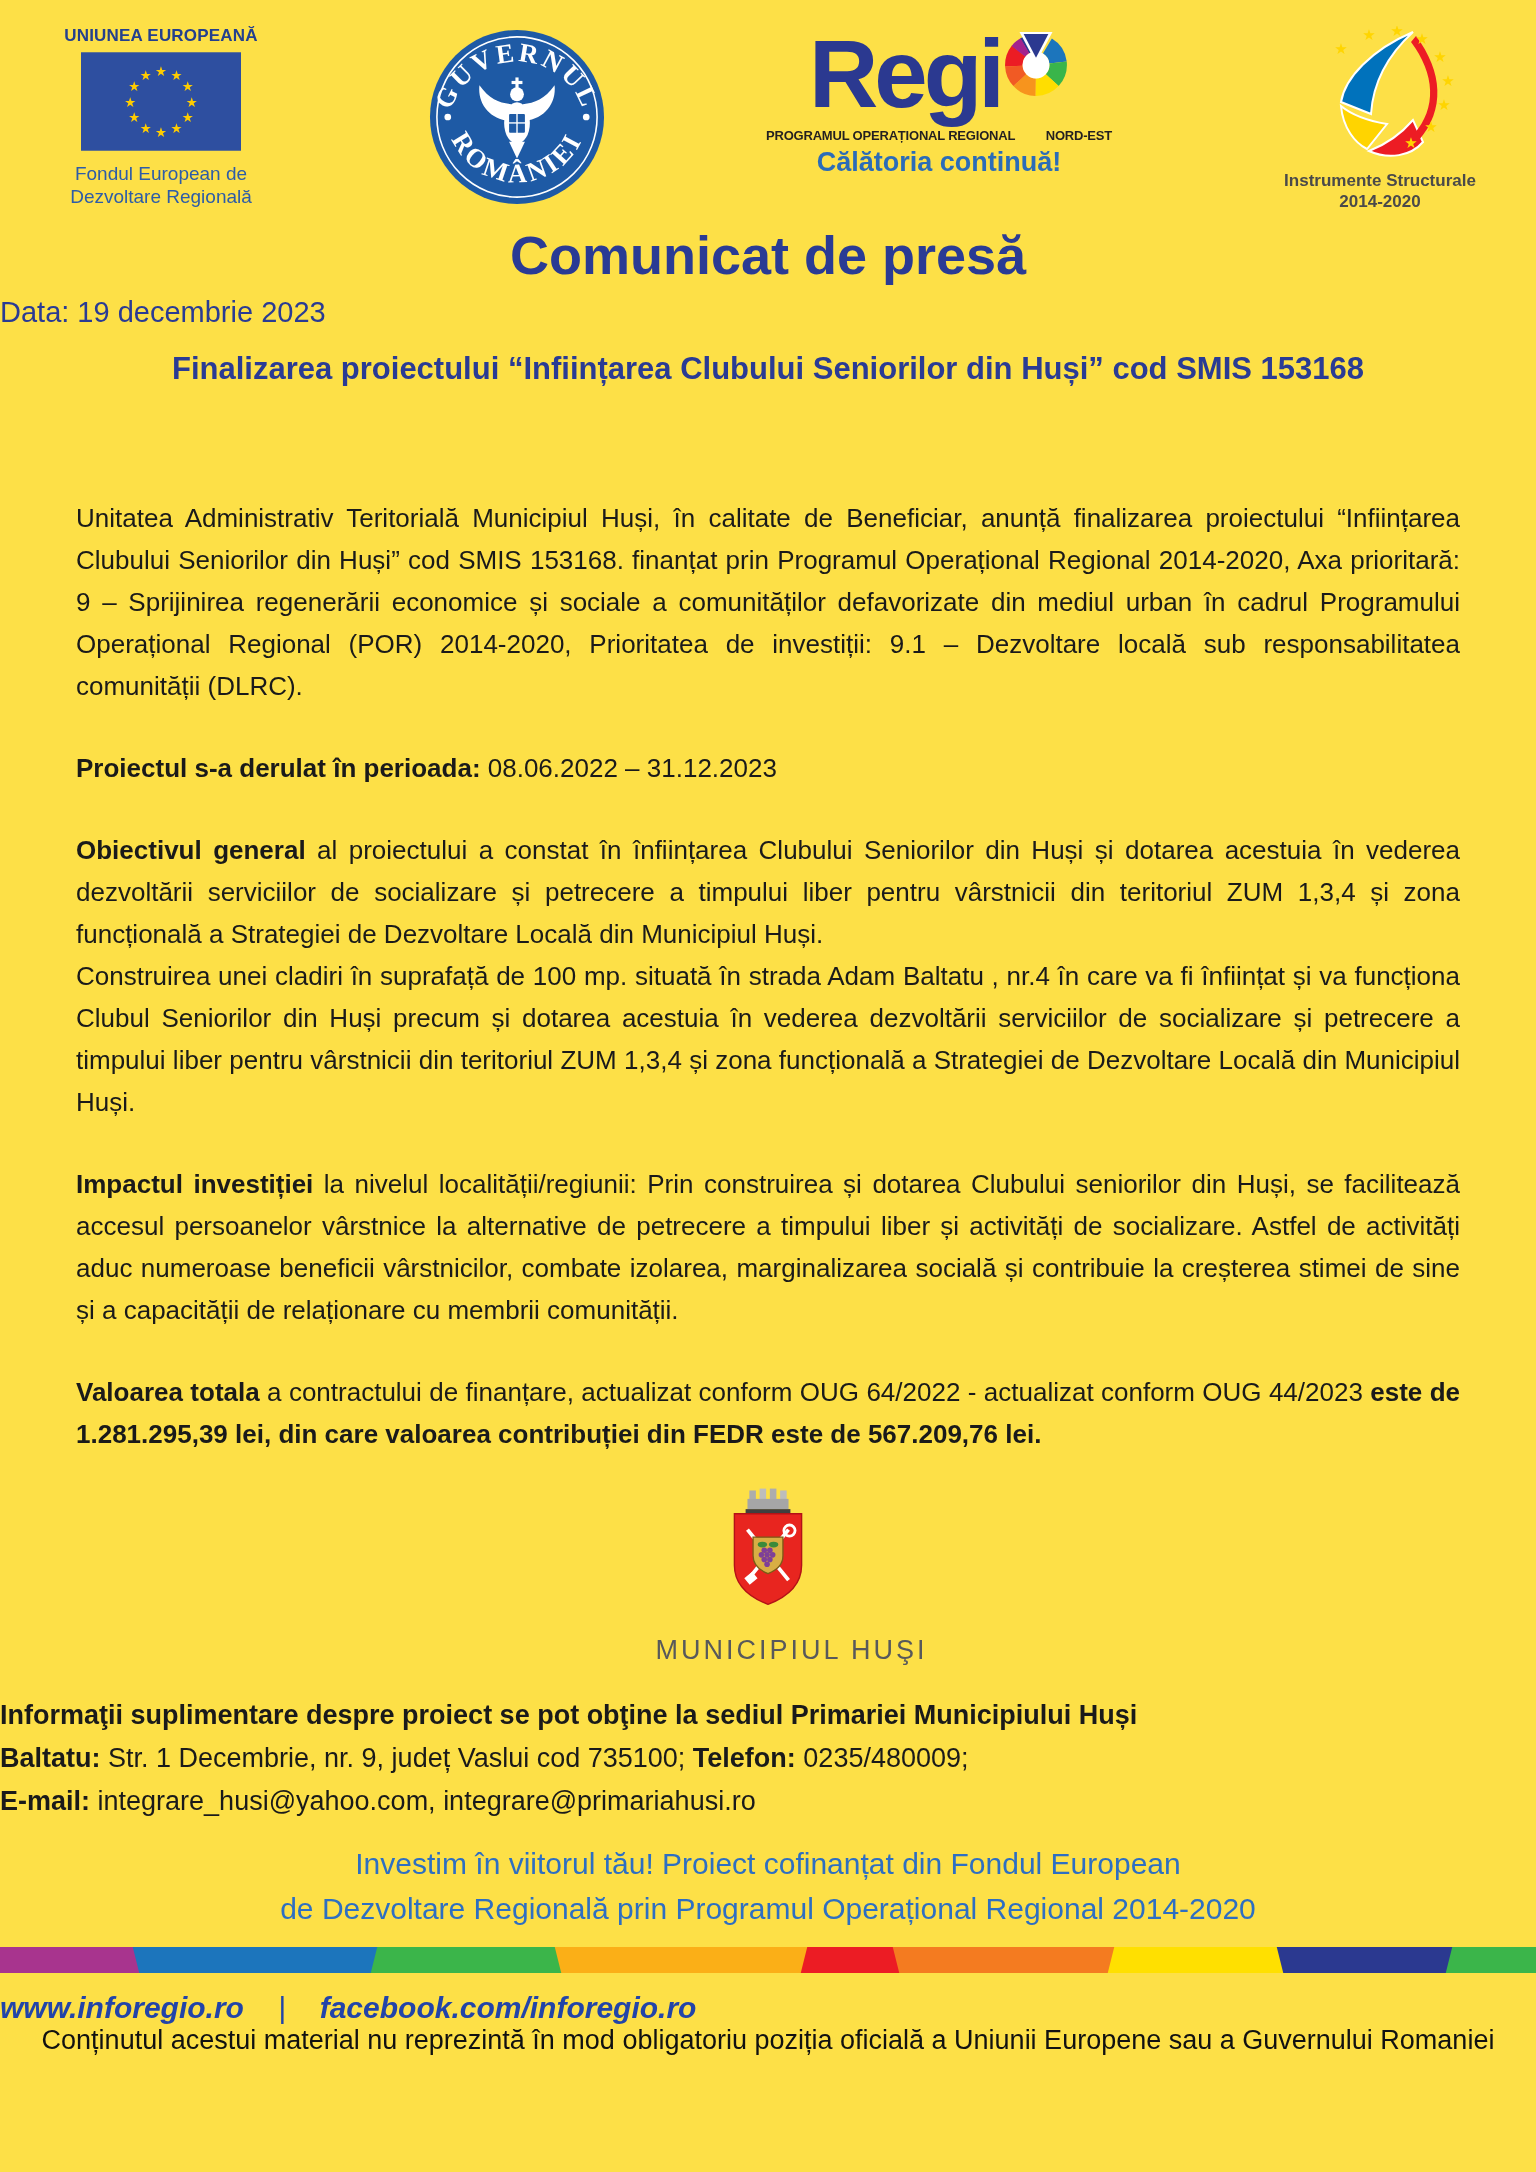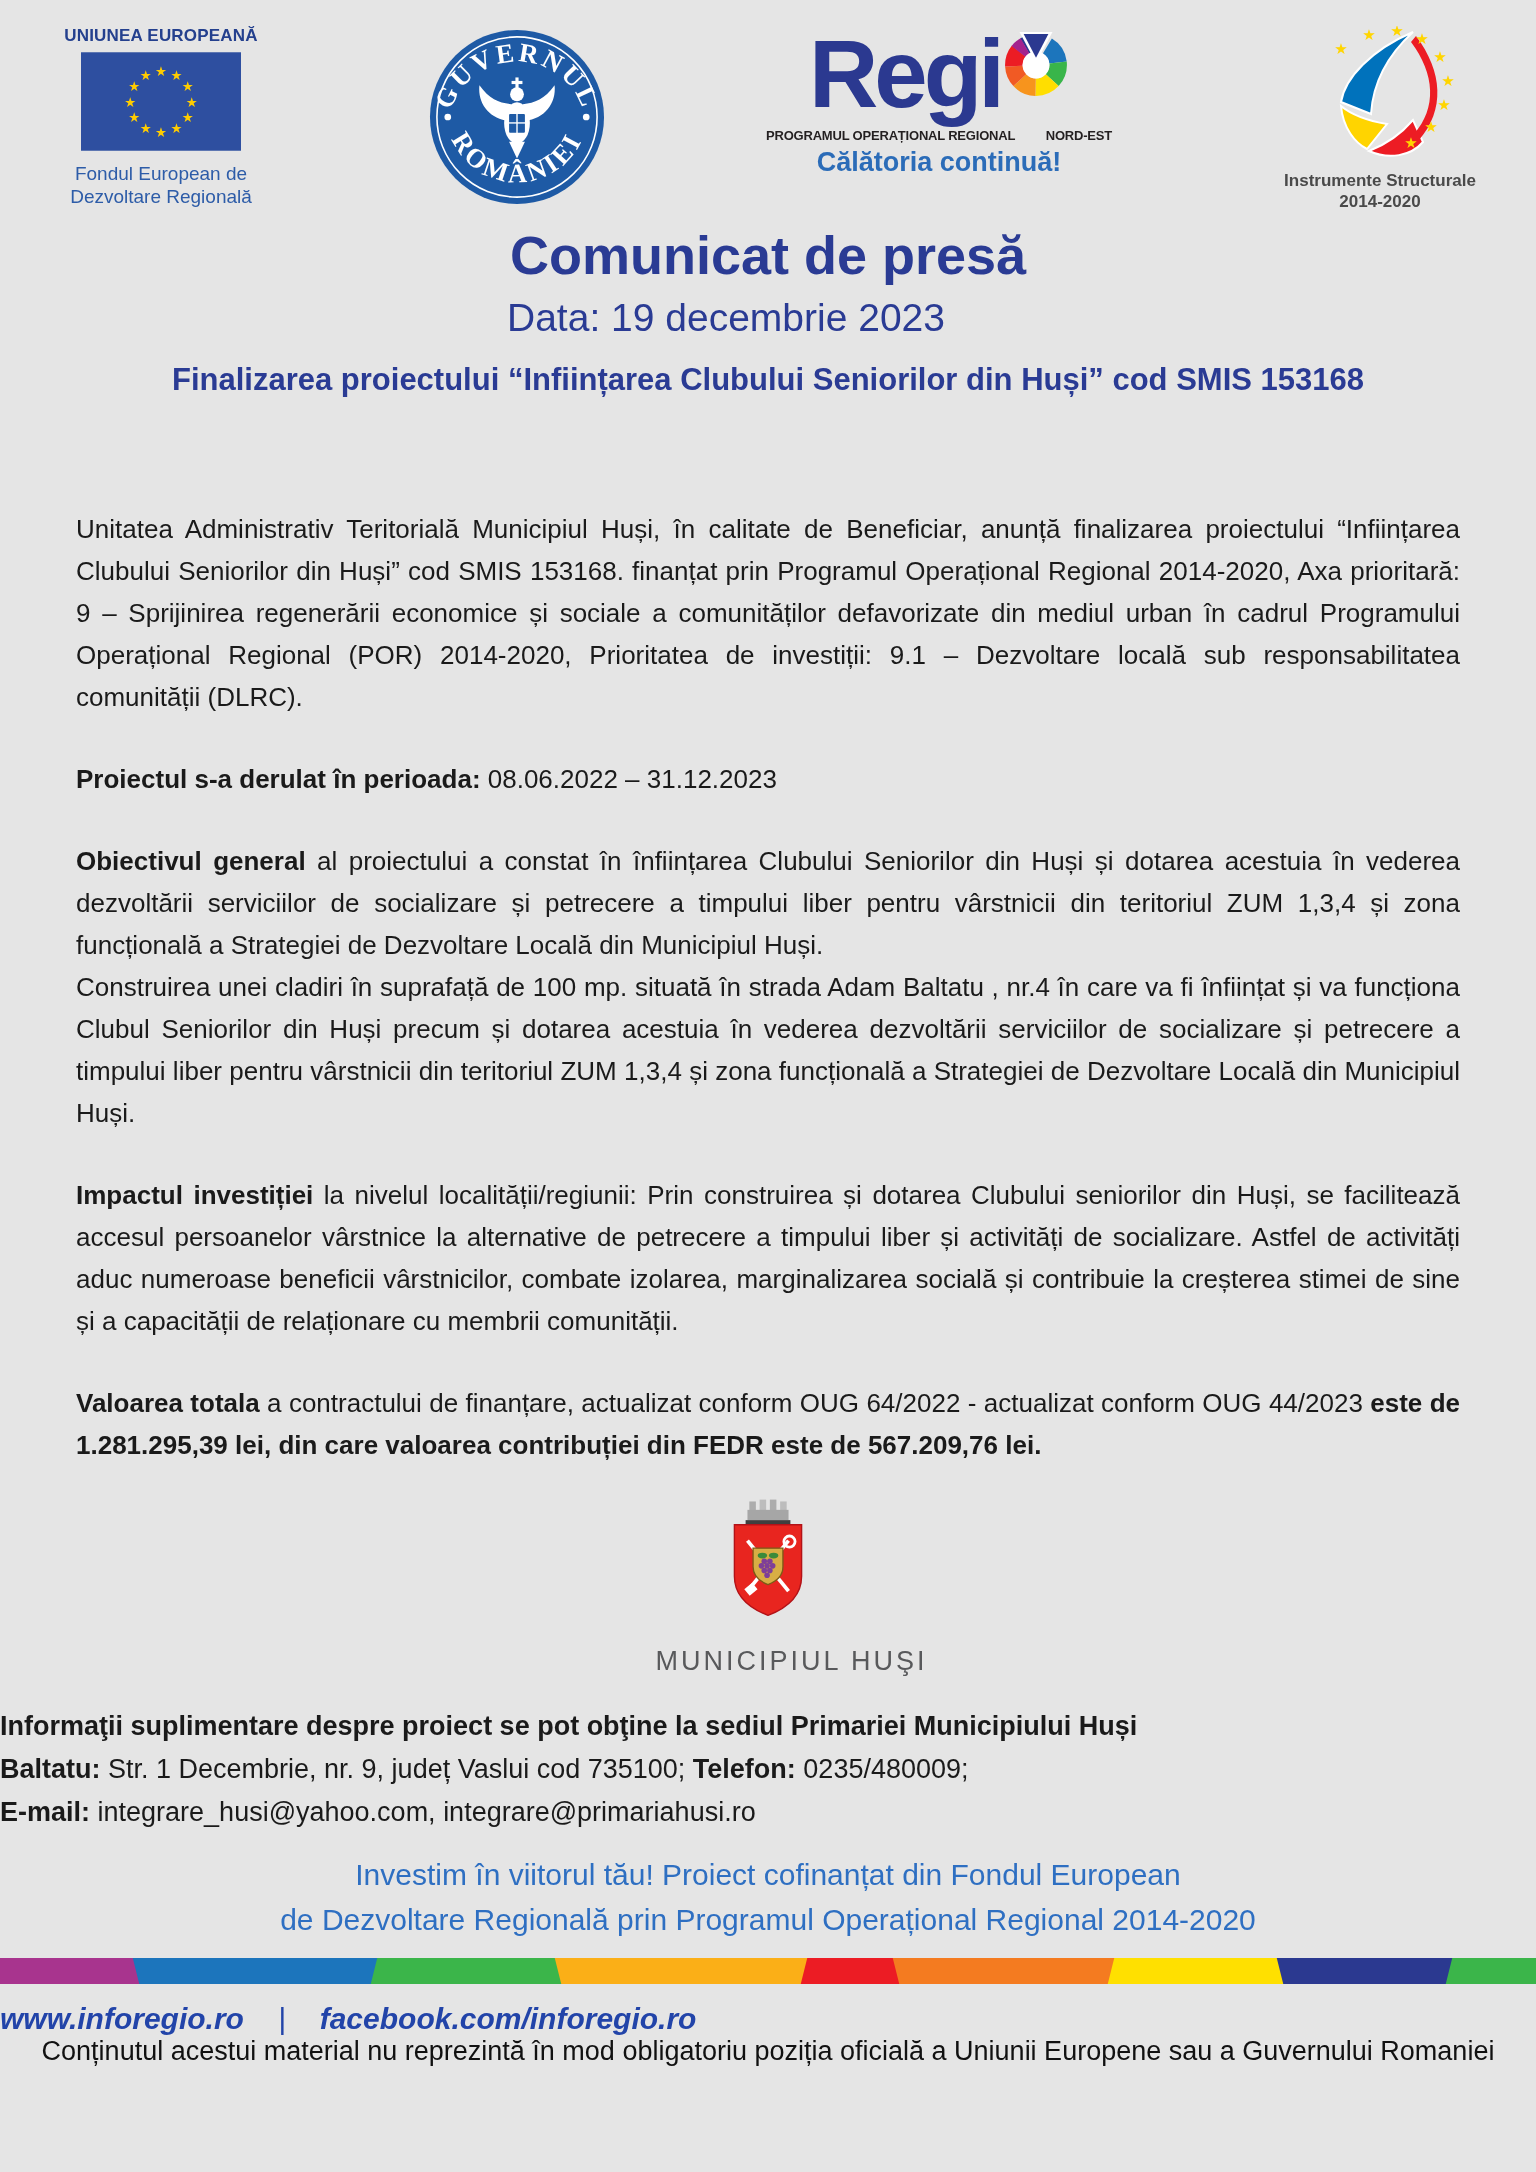--- a/index.html
+++ b/index.html
@@ -1,19 +1,19 @@
 <!DOCTYPE html>
 <html lang="ro"><head>
 <meta charset="utf-8">
 <style>
   * { margin:0; padding:0; box-sizing:border-box; }
   html,body { background:#ffffff; }
   .page {
     position:relative; width:1536px; height:2172px; margin:0 auto;
-    background:#e5e5e5; overflow:hidden;
+    background:#fde047; overflow:hidden;
     font-family:"Liberation Sans", sans-serif; color:#1a1a1a;
   }
 
   
   .logo-row { display:flex; justify-content:space-between; align-items:flex-start;
     padding:26px 48px 0 52px; height:212px; }
   .eu-block { width:218px; text-align:center; }
   .eu-top { font-size:17px; font-weight:700; color:#24408E; letter-spacing:.2px; margin-bottom:6px; }
   .eu-bottom { font-size:19px; font-weight:500; color:#2D5CA8; line-height:1.22; margin-top:7px; }
   .gov-block { margin-top:2px; }
@@ -23,21 +23,21 @@
   .regio-wheel { width:66px; height:66px; margin-left:2px; margin-top:6px; }
   .regio-sub { display:flex; justify-content:space-between; font-size:13px; font-weight:700;
     color:#231F20; margin-top:-8px; padding:0 2px; letter-spacing:-.2px; }
   .regio-tagline { font-size:27px; font-weight:700; color:#2B6CB8; margin-top:4px; }
   .is-block { width:216px; text-align:center; }
   .is-caption { font-size:17px; font-weight:700; color:#4A4A4A; line-height:1.25; margin-top:2px; }
 
   
   .doc-title { margin-top:12px; text-align:center; font-size:54px; font-weight:700;
     color:#2A3B94; line-height:1.18; }
-  .date-line { margin:8px 84px 0 0; text-align:center; font-size:39px; color:#2A3B94; }
+  .date-line { margin:8px 84px 0 0; text-align:left; font-size:29px; color:#2A3B94; }
   .headline { margin:20px 60px 0 60px; text-align:center; font-size:31px; font-weight:700;
     color:#2A3B94; line-height:1.3; }
 
   
   .content { margin:0 76px; font-size:26px; line-height:42px; color:#1a1a1a; }
   .content p { text-align:justify; }
   .content p.first { margin-top:108px; }
   .content p.gap { margin-top:40px; }
   .content p.nogap { margin-top:0; }
 

